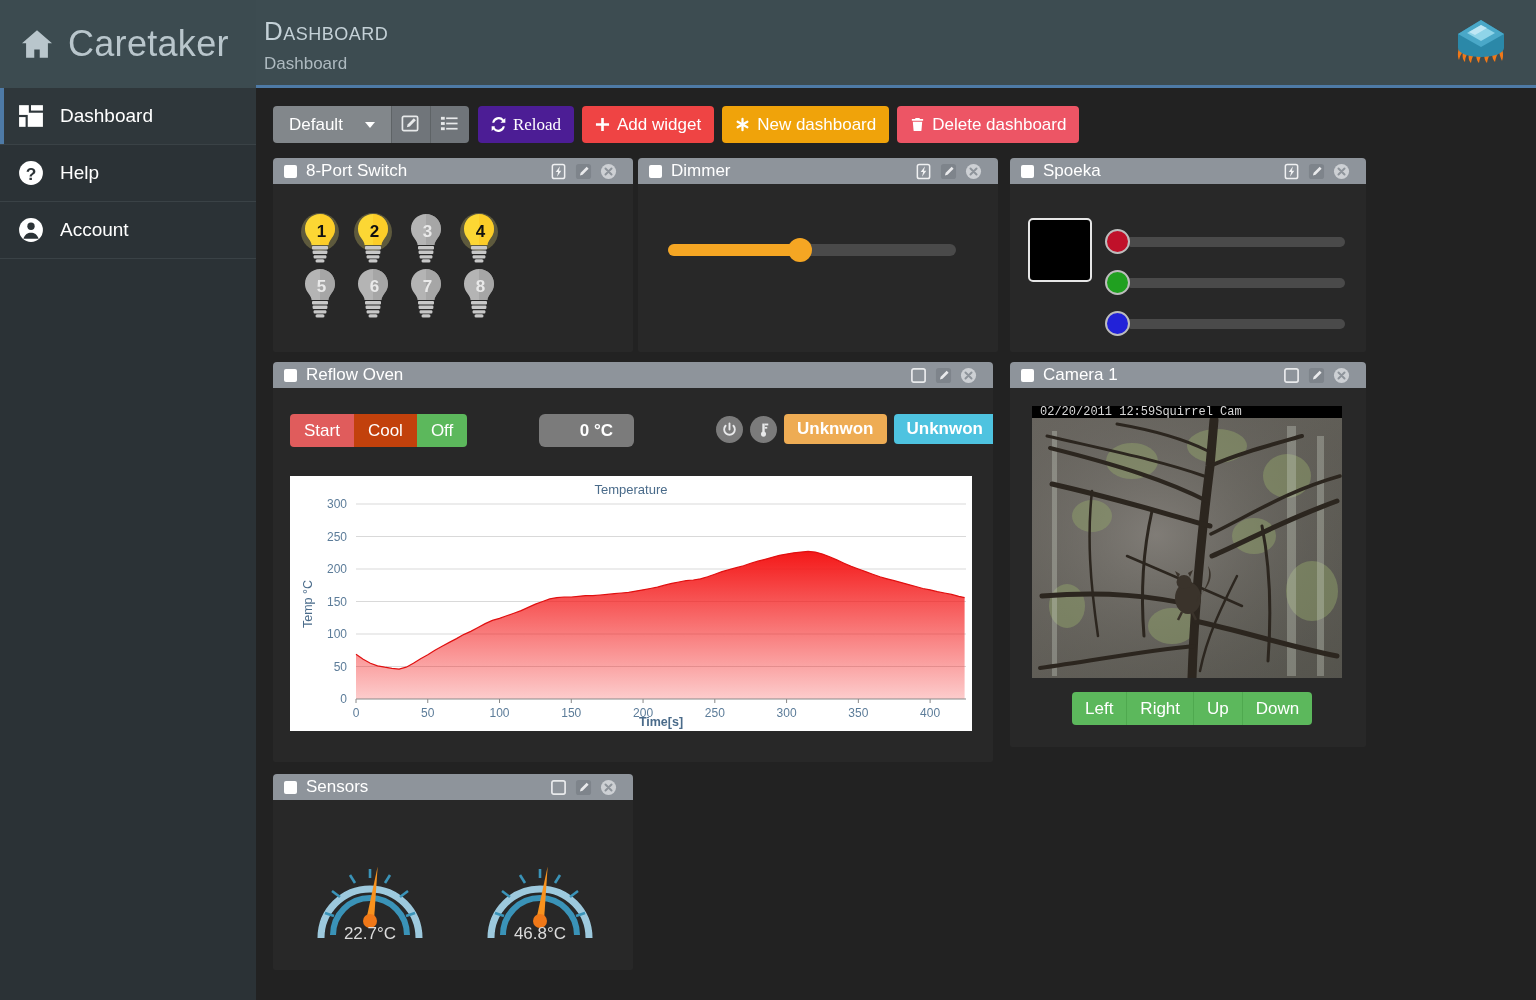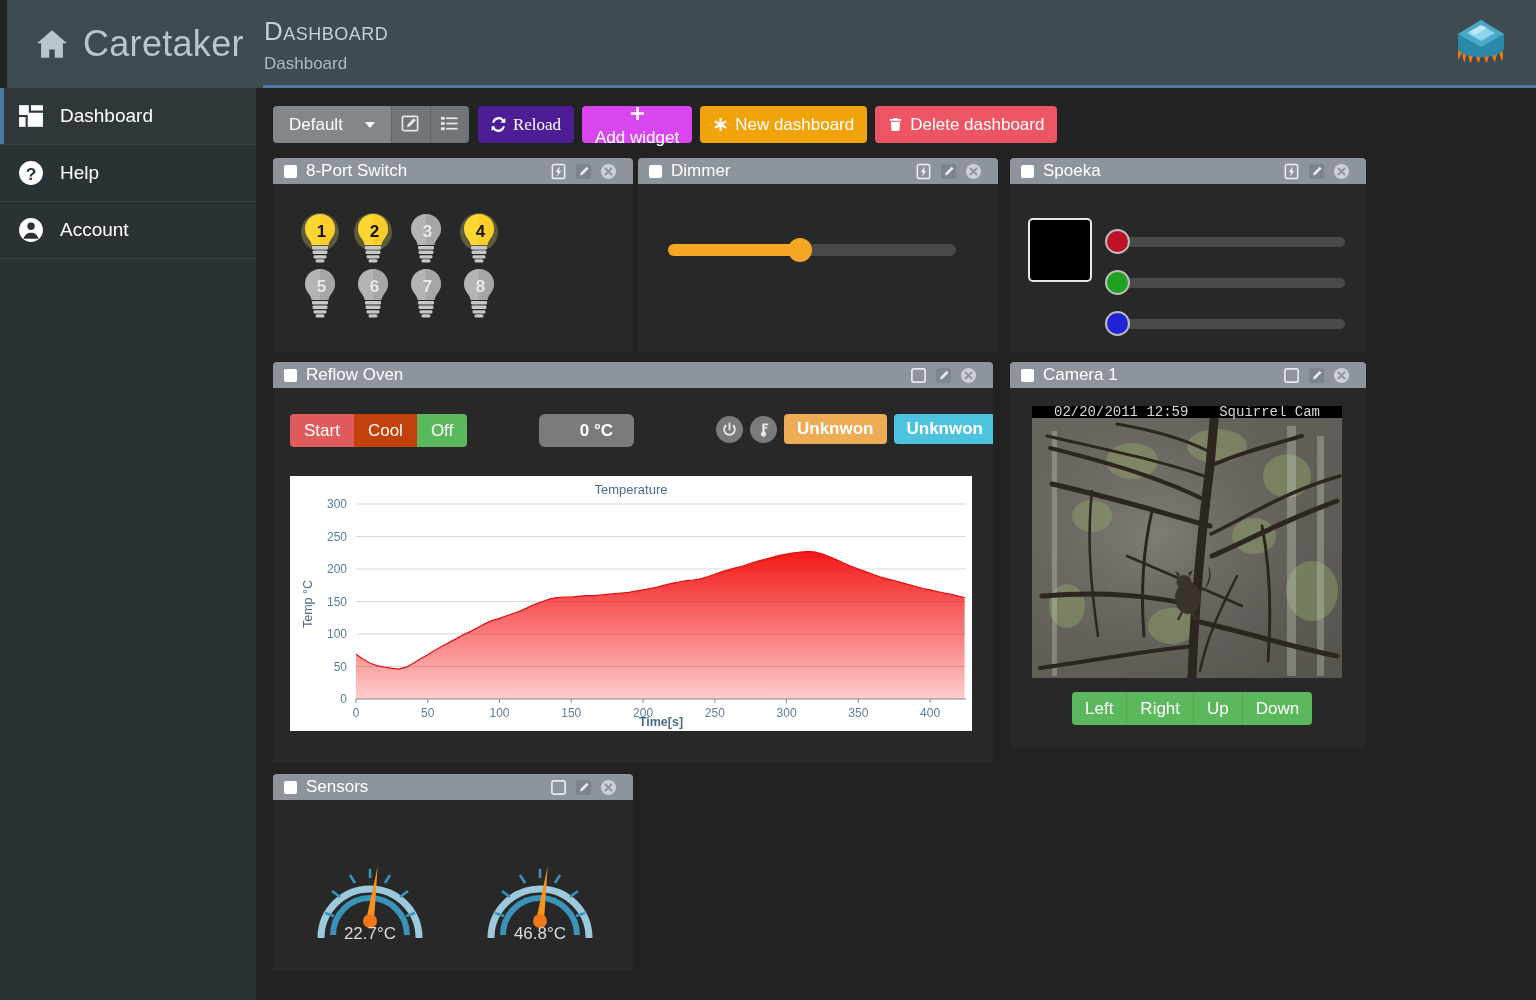--- a/index.html
+++ b/index.html
@@ -10,23 +10,23 @@
     background:#222222;
     font-family:"Liberation Sans", sans-serif;
     color:#ffffff;
     -webkit-font-smoothing:antialiased;
   }
   .app { position:relative; width:1536px; height:1000px; }
 
   
   .topbar { position:absolute; left:0; top:0; width:1536px; height:88px; }
   .brand {
-    position:absolute; left:7px; top:0; width:256px; height:88px;
+    position:absolute; left:0; top:0; width:256px; height:88px;
     background:#3c4b50; display:flex; align-items:center; gap:14px;
-    padding-left:28px;
+    padding-left:20px;
   }
   .brand-name { font-size:36px; color:#b9c6cc; letter-spacing:.3px; }
   .home-icon { width:34px; height:30px; display:block; }
   .header-area {
     position:absolute; left:256px; top:0; right:0; height:88px;
     background:#3d4c51;
   }
   .header-accent { position:absolute; left:256px; top:85px; right:0; height:3px; background:#4e7aa6; }
   .page-title { position:absolute; left:264px; top:16px; font-size:26px; color:#c4d1d7;
     font-variant:small-caps; letter-spacing:.5px; }
@@ -59,21 +59,21 @@
     background:#70757a; color:#e7e9ea; border:none; border-left:1px solid #5e6366;
     width:39px; display:flex; align-items:center; justify-content:center; cursor:pointer;
   }
   .ico-btn:last-child { border-radius:0 4px 4px 0; }
   .btn {
     border:none; border-radius:4px; color:#fff; padding:0 13px; margin-right:8px;
     display:flex; align-items:center; gap:7px; cursor:pointer; font-size:17px;
     font-family:"Liberation Sans", sans-serif; height:37px;
   }
   .btn-reload { background:#4c1d95;font-family:Liberation Serif, serif; }
-  .btn-add { background:#d946ef;flex-direction:column; }
+  .btn-add { background:#ef4444; }
   .btn-new { background:#f0a30a; }
   .btn-del { background:#ed5565; }
   .btn svg { display:block; }
 
   
   .widget { position:absolute; background:#282828; border-radius:4px 4px 2px 2px; overflow:hidden; }
   .w-head {
     height:26px; background:#8e949b; display:flex; align-items:center;
     padding:0 16px 0 11px; gap:9px;
   }
@@ -120,22 +120,22 @@
     border-radius:4px; height:30px; display:flex; align-items:center; padding:0 13px;
     font-size:17px; font-weight:bold; color:#fff;
   }
   .pill-orange { background:#eeac54; }
   .pill-blue { background:#4ec3e0; }
   .chartbox { background:#fff; border-radius:3px; }
 
   
   .cam-frame { background:#000; position:relative; overflow:hidden; }
   .cam-bar { position:absolute; left:0; right:0; top:0; height:12px; background:#000;
-    font-family:"Liberation Mono", monospace; font-size:14px; color:#d8d8d8;
-    display:flex; justify-content:space-between; align-items:center; padding:0 22px; z-index:3; }
+    font-family:"Liberation Mono", monospace; font-size:12px; color:#d8d8d8;
+    display:flex; align-items:center; padding:0 8px; z-index:3; }
   .cam-btns { display:flex; border-radius:4px; overflow:hidden; }
   .cam-btns button { border:none; background:#5cb85c; color:#fff; font-size:17px; height:33px;
     padding:0 13px; cursor:pointer; border-right:1px solid #4fa94f;
     font-family:"Liberation Sans", sans-serif; }
   .cam-btns button:last-child { border-right:none; }
 
   
   .gauges { display:flex; gap:40px; padding:38px 0 0 32px; }
   .gauge { width:130px; text-align:center; }
   .gauge .gval { font-size:17px; color:#dcdcdc; margin-top:-28px; }

